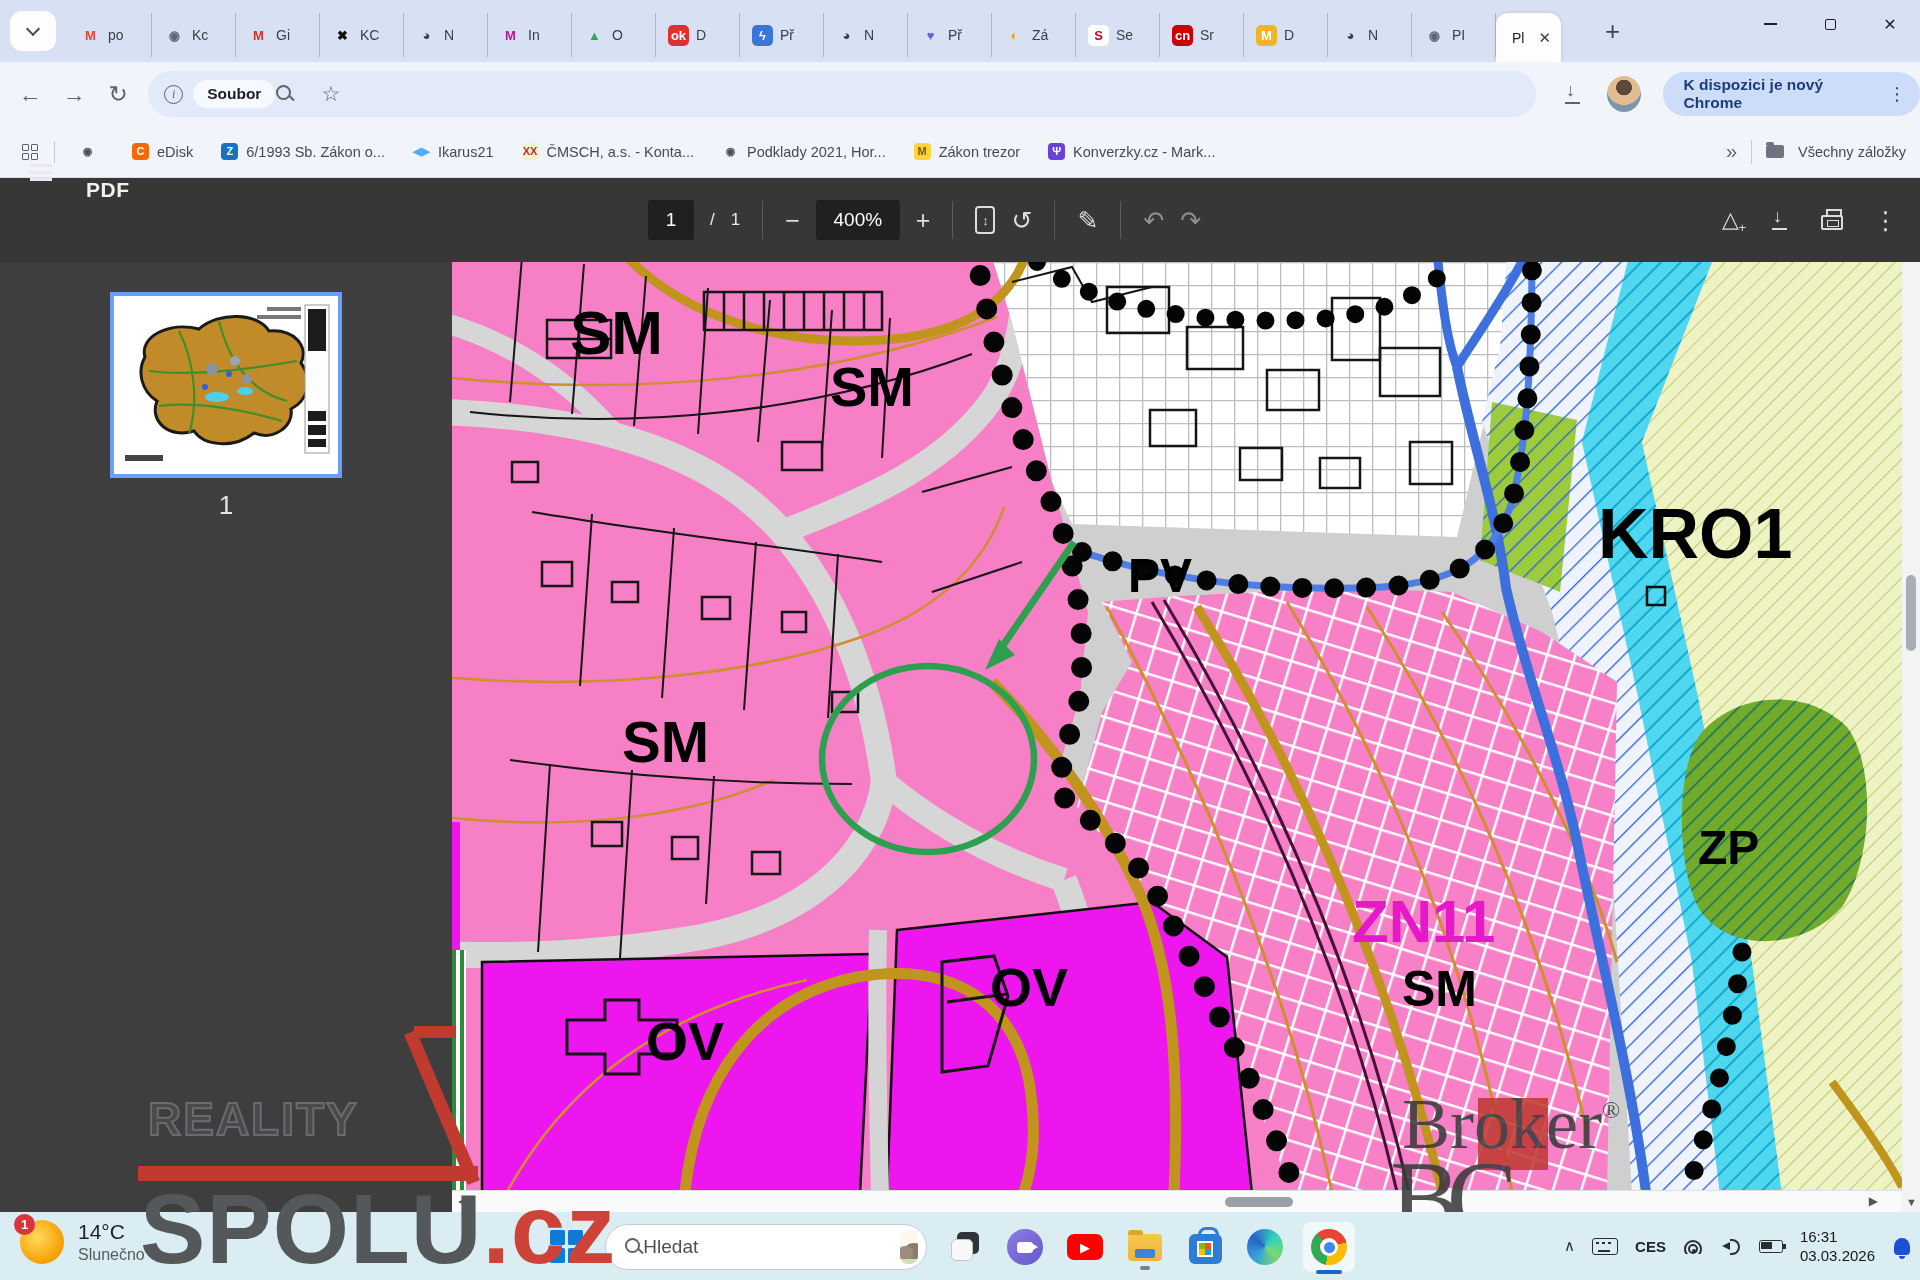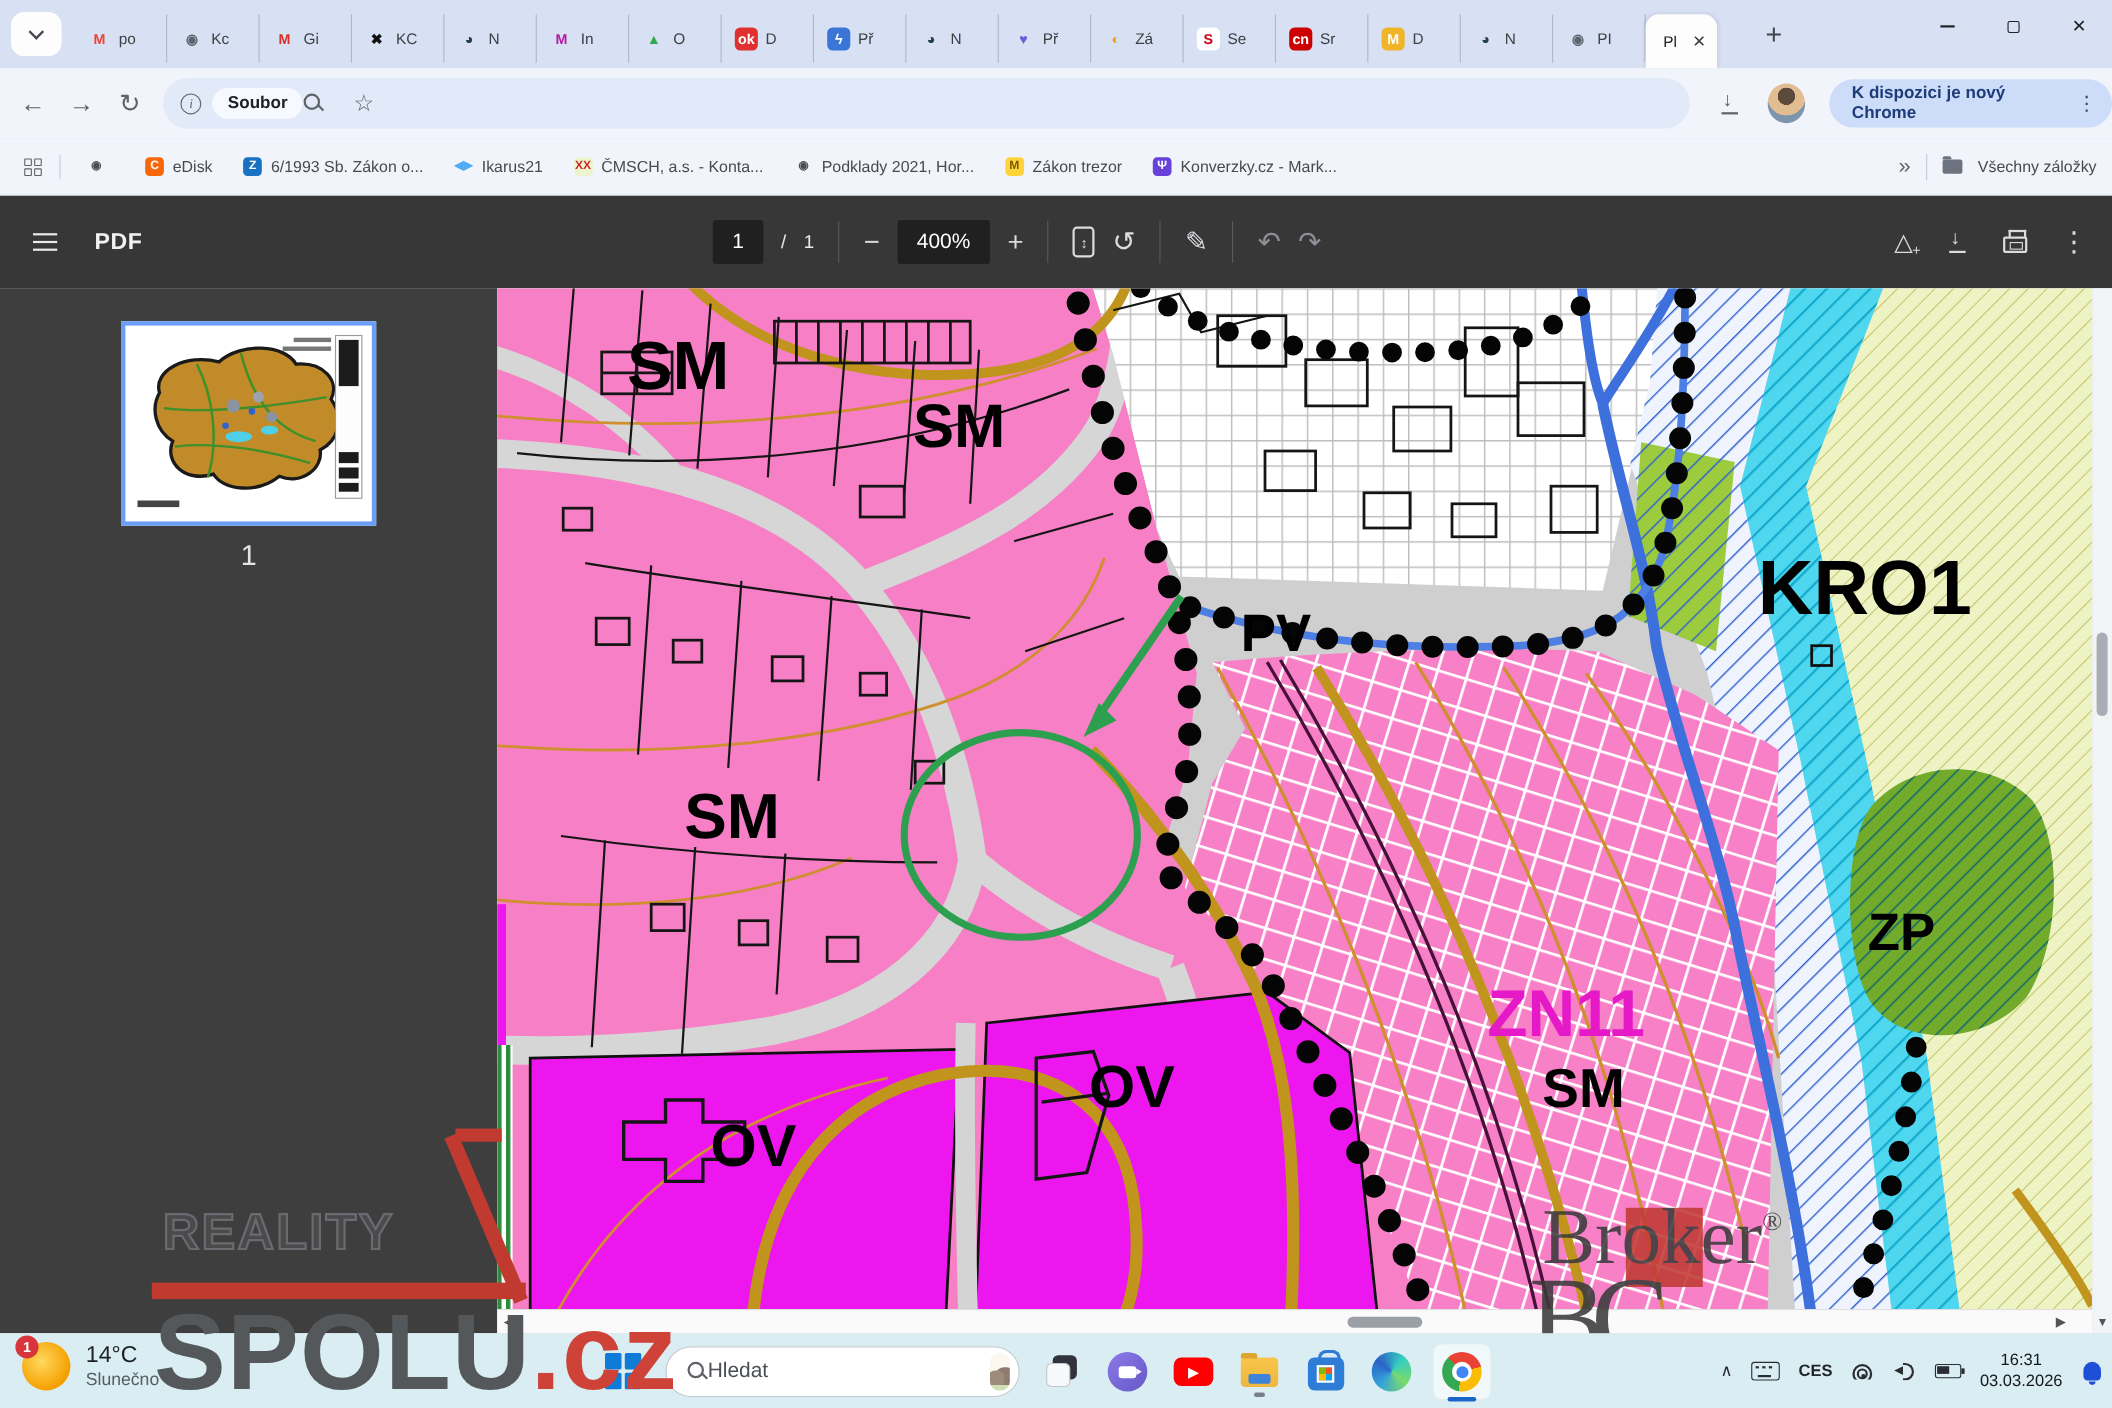--- a/index.html
+++ b/index.html
@@ -55,21 +55,21 @@
   .bm { display:flex; align-items:center; gap:8px; padding:5px 10px; border-radius:8px; }
   .bm .fav { width:17px; height:17px; flex:0 0 17px; font-size:11px; border-radius:4px;}
   .bm-label { font-size:14.5px; color:#474a4f; white-space:nowrap; }
   #bm-right { position:absolute; right:14px; display:flex; align-items:center; gap:14px; }
   #bm-overflow { font-size:20px; color:#5f6368; }
   .vdiv { width:1px; height:24px; background:#c4cbd6; }
   .folder-ic { width:18px; height:13px; background:#6d7480; border-radius:2px; position:relative; }
   .folder-ic::before { content:""; position:absolute; left:0; top:-3px; width:8px; height:3px; background:#6d7480; border-radius:2px 2px 0 0; }
 
   
-  #pdf-toolbar { position:absolute; left:0; top:178px; width:1920px; height:84px; background:#373737; display:flex; align-items:center; }
+  #pdf-toolbar { position:absolute; left:0; top:178px; width:1920px; height:84px; background:#373737; display:flex; align-items:flex-start; }
   #hamburger { margin-left:30px; width:22px; height:2.5px; background:#e8eaed; box-shadow:0 7px 0 #e8eaed, 0 14px 0 #e8eaed; margin-top:-14px;}
   #pdf-title { margin-left:34px; color:#f1f1f1; font-size:21px; font-weight:bold; letter-spacing:.5px;}
   #pdf-center { position:absolute; left:648px; top:0; height:84px; display:flex; align-items:center; gap:16px; color:#e8eaed; }
   .pdf-box { background:#202020; border-radius:3px; height:40px; display:flex; align-items:center; justify-content:center; color:#fff; font-size:19px; }
   #page-box { width:46px; }
   #zoom-box { width:84px; }
   .pdf-sep { color:#e8eaed; font-size:17px; }
   .pdf-div { width:1px; height:38px; background:#5a5a5a; margin:0 6px;}
   .pdf-glyph { font-size:25px; color:#dadce0; }
   .fit-ic { width:20px; height:28px; border:2px solid #dadce0; border-radius:4px; display:flex; align-items:center; justify-content:center; font-size:13px; color:#dadce0;}
@@ -158,21 +158,21 @@
   #wifi-ic i { position:absolute; border:2px solid #2a2e33; border-radius:50%; }
   #wifi-ic i:nth-child(1){ left:1px; top:2px; width:18px; height:18px;}
   #wifi-ic i:nth-child(2){ left:5px; top:6px; width:10px; height:10px;}
   #wifi-ic i:nth-child(3){ left:9px; top:11px; width:3px; height:3px; background:#2a2e33;}
   #vol-ic { position:relative; width:20px; height:16px;}
   #vol-ic::before { content:""; position:absolute; left:0; top:4px; border-top:4px solid transparent; border-bottom:4px solid transparent; border-right:8px solid #2a2e33; }
   #vol-ic::after { content:""; position:absolute; left:8px; top:1px; width:8px; height:12px; border:2px solid #2a2e33; border-left:none; border-radius:0 9px 9px 0;}
   #bat-ic { position:relative; width:24px; height:13px; border:1.6px solid #2a2e33; border-radius:2.5px;}
   #bat-ic::before { content:""; position:absolute; right:-4px; top:3px; width:2.5px; height:5px; background:#2a2e33;}
   #bat-ic::after { content:""; position:absolute; left:1.5px; top:1.5px; width:11px; height:7px; background:#2a2e33;}
-  #clock { text-align:center; font-size:15px; color:#14181c; line-height:1.3;}
+  #clock { text-align:left; font-size:15px; color:#14181c; line-height:1.3;}
   #bell { width:16px; height:17px; background:#1d4fd7; border-radius:50% 50% 4px 4px; position:relative; margin-left:2px;}
   #bell::after { content:""; position:absolute; left:5px; bottom:-4px; width:6px; height:3px; border-radius:0 0 3px 3px; background:#1d4fd7;}
 
   svg text { font-family:"Liberation Sans", sans-serif; font-weight:bold; }
 </style>
 </head>
 <body>
 
 <div id="stage">
 

